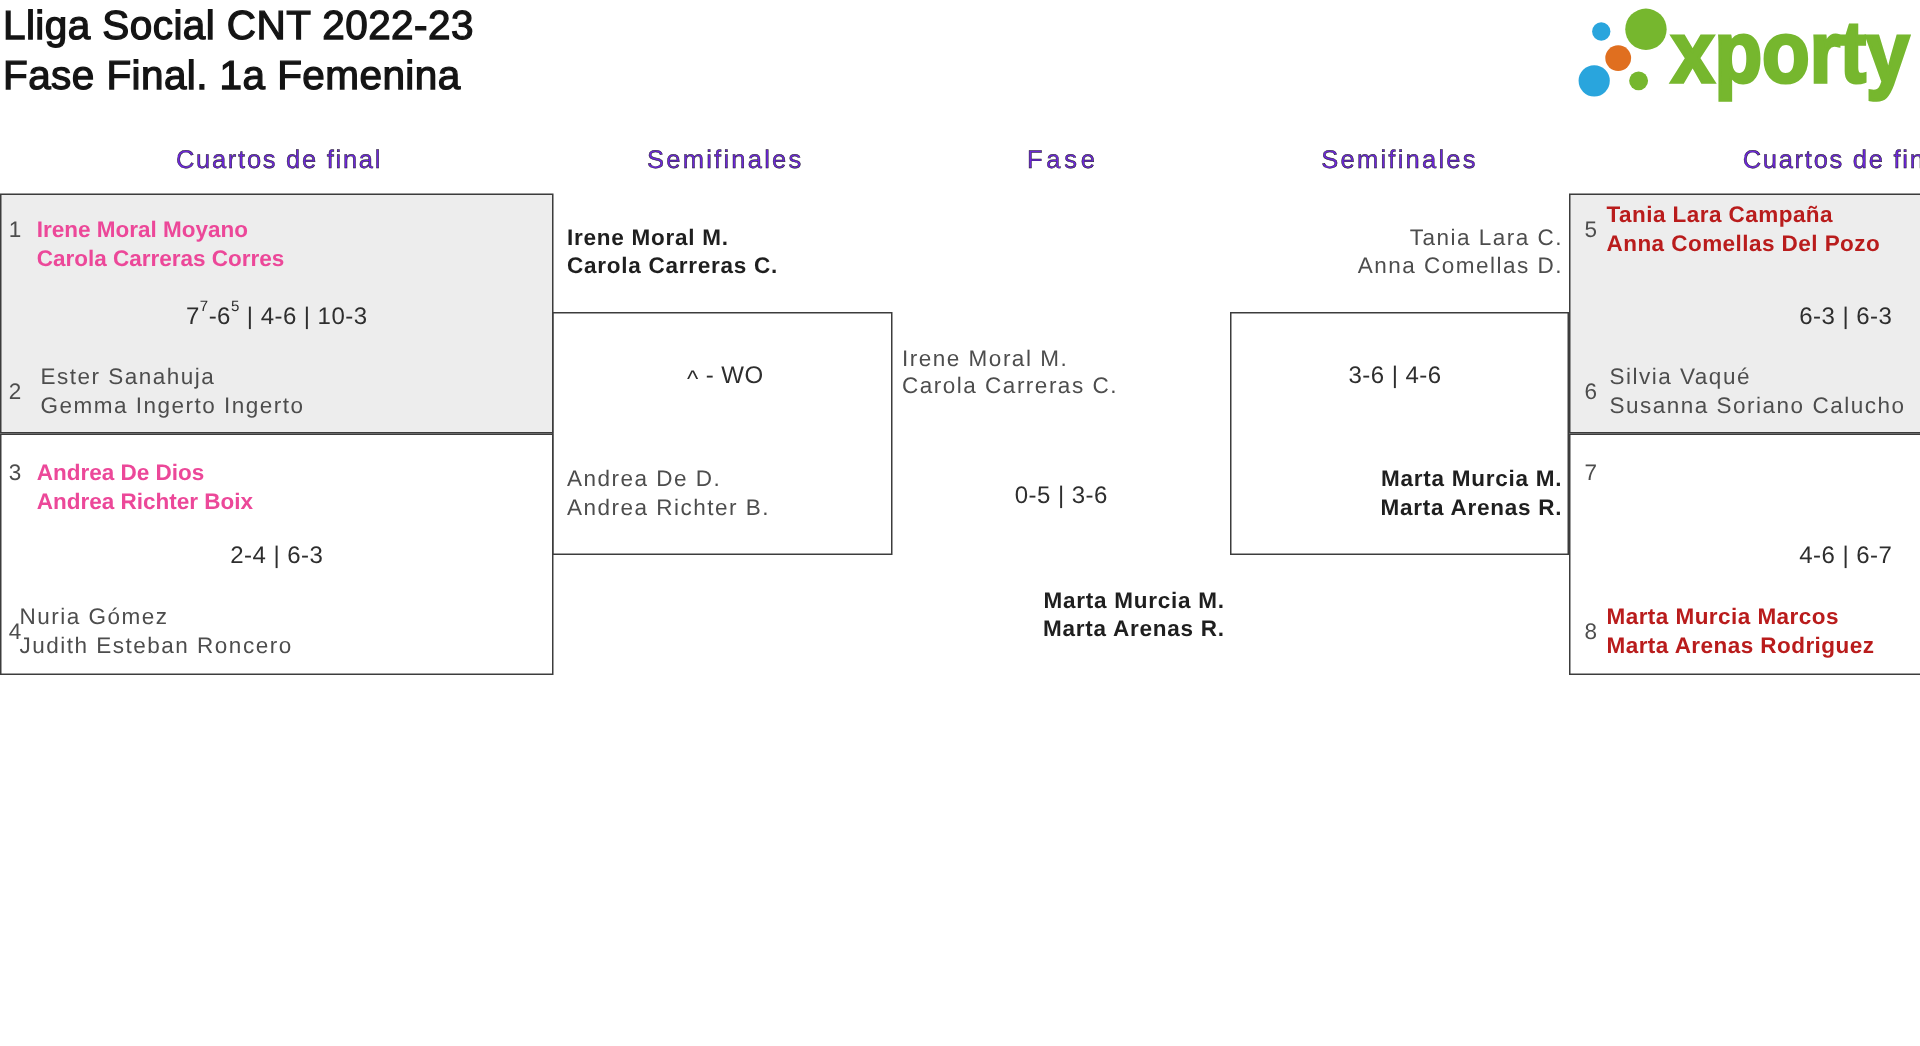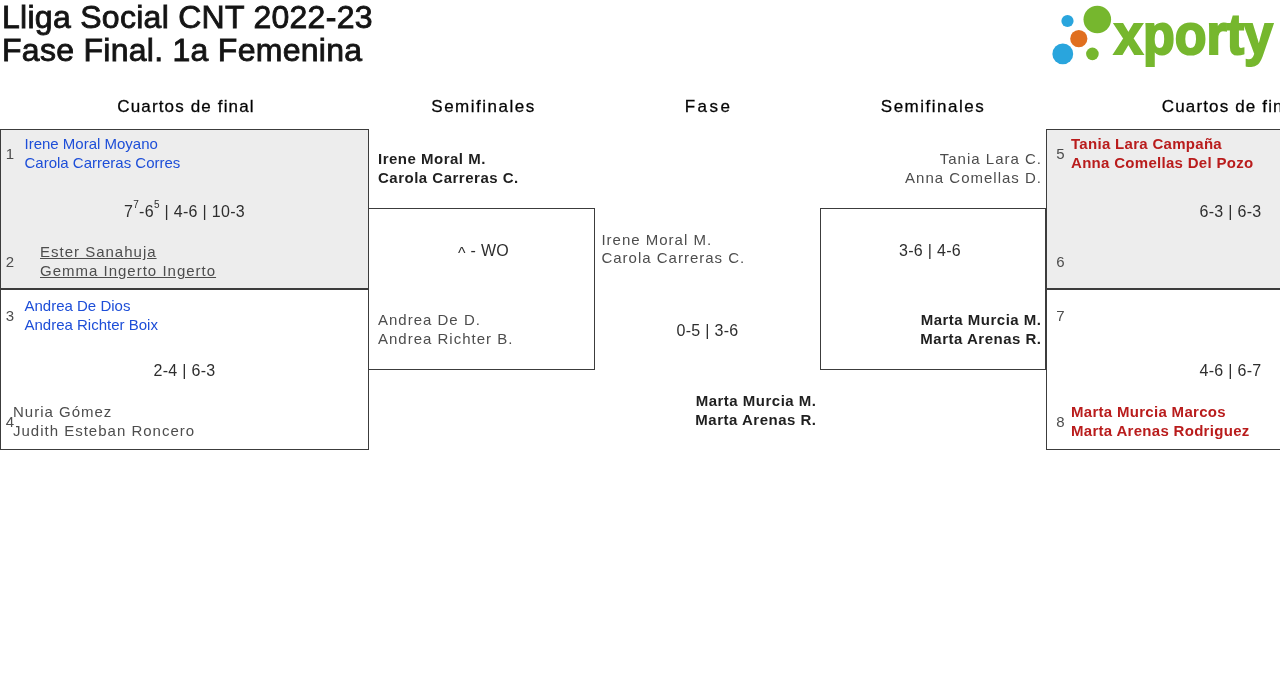--- a/index.html
+++ b/index.html
@@ -1,29 +1,29 @@
 <!DOCTYPE html>
 <html><head>
 <meta charset="utf-8">
 <style>
   html,body{margin:0;padding:0;}
   body{width:1280px;height:697px;overflow:hidden;background:#fff;
        font-family:"Liberation Sans",sans-serif;}
   .page{position:relative;width:1280px;height:697px;overflow:hidden;}
   .abs{position:absolute;}
-  .title{left:2px;top:1px;font-size:32px;font-weight:normal;color:#141414;
+  .title{left:2px;top:1px;font-size:27px;font-weight:normal;color:#141414;
          -webkit-text-stroke:0.85px #141414;
          line-height:33.2px;letter-spacing:0.28px;white-space:nowrap;}
-  .hdr{top:96.7px;width:300px;text-align:center;font-size:17px;color:#000000;
+  .hdr{top:96.7px;width:300px;text-align:center;font-size:17px;color:#6d28d9;
        -webkit-text-stroke:0.3px #141414;
        letter-spacing:1.15px;white-space:nowrap;}
   .box{box-sizing:border-box;border:1px solid #3c3c3c;}
   .grey{background:#ededed;}
   .team{font-size:15px;line-height:18.8px;white-space:nowrap;}
-  .b{font-weight:normal;color:#1d4ed8;letter-spacing:0;}
+  .b{font-weight:bold;color:#ec4899;letter-spacing:0;margin-top:10px;}
   .bs{font-weight:bold;color:#1f1f1f;letter-spacing:0.5px;}
   .b3{font-weight:bold;color:#b91c1c;letter-spacing:0.3px;}
   .r{color:#4d4d4d;letter-spacing:1.0px;}
   .seed{font-size:15px;color:#4d4d4d;width:22px;text-align:center;line-height:18.8px;}
   .score{display:flex;align-items:center;justify-content:center;
          font-size:16px;color:#2e2e2e;white-space:nowrap;letter-spacing:0.3px;}
   .score2{position:absolute;text-align:center;font-size:16px;line-height:20px;color:#2e2e2e;white-space:nowrap;letter-spacing:0.3px;}
   sup{font-size:10px;position:relative;top:-9px;vertical-align:baseline;line-height:0;}
   .tr{text-align:right;}
 </style>
@@ -54,32 +54,33 @@
   <div class="abs box grey" style="left:1046px;top:129px;width:369px;height:160px;"></div>
   <div class="abs box" style="left:1046px;top:289px;width:369px;height:161px;"></div>
 
   <div class="abs box" style="left:368px;top:208px;width:227px;height:162px;"></div>
   <div class="abs box" style="left:820px;top:208px;width:226px;height:162px;"></div>
 
   <div class="abs seed" style="left:-1px;top:145.4px;">1</div>
   <div class="abs team b" style="left:24.5px;top:135.16px;">Irene Moral Moyano<br>Carola Carreras Corres</div>
   <div class="score2" style="left:0;top:202px;width:369px;">7<sup>7</sup>-6<sup>5</sup>&nbsp;| 4-6 | 10-3</div>
   <div class="abs seed" style="left:-1px;top:253.2px;">2</div>
-  <div class="abs team r" style="left:40px;top:243.06px;text-decoration:underline;">Ester Sanahuja<br>Gemma Ingerto Ingerto</div>
+  <div class="abs team r" style="left:27px;top:243.06px;">Ester Sanahuja<br>Gemma Ingerto Ingerto</div>
 
   <div class="abs seed" style="left:-1px;top:306.7px;">3</div>
   <div class="abs team b" style="left:24.5px;top:296.96px;">Andrea De Dios<br>Andrea Richter Boix</div>
   <div class="score2" style="left:0;top:360.5px;width:369px;">2-4 | 6-3</div>
   <div class="abs seed" style="left:-1px;top:412.9px;">4</div>
   <div class="abs team r" style="left:13px;top:403.06px;">Nuria Gómez<br>Judith Esteban Roncero</div>
 
   <div class="abs seed" style="left:1049.5px;top:145.4px;">5</div>
   <div class="abs team b3" style="left:1071px;top:135.16px;">Tania Lara Campaña<br>Anna Comellas Del Pozo</div>
   <div class="score2" style="left:1046px;top:202px;width:369px;">6-3 | 6-3</div>
   <div class="abs seed" style="left:1049.5px;top:253.2px;">6</div>
+  <div class="abs team r" style="left:1073px;top:243.06px;">Silvia Vaqué<br>Susanna Soriano Calucho</div>
 
   <div class="abs seed" style="left:1049.5px;top:306.7px;">7</div>
   <div class="score2" style="left:1046px;top:360.5px;width:369px;">4-6 | 6-7</div>
   <div class="abs seed" style="left:1049.5px;top:412.9px;">8</div>
   <div class="abs team b3" style="left:1071px;top:403.06px;">Marta Murcia Marcos<br>Marta Arenas Rodriguez</div>
 
   <div class="abs team bs" style="left:378px;top:149.76px;">Irene Moral M.<br>Carola Carreras C.</div>
   <div class="abs score" style="left:370px;top:210px;width:227px;height:81px;"><span style="position:relative;top:3px;">^</span>&nbsp;- WO</div>
   <div class="abs team r tr" style="left:820px;top:149.76px;width:222px;">Tania Lara C.<br>Anna Comellas D.</div>
 

